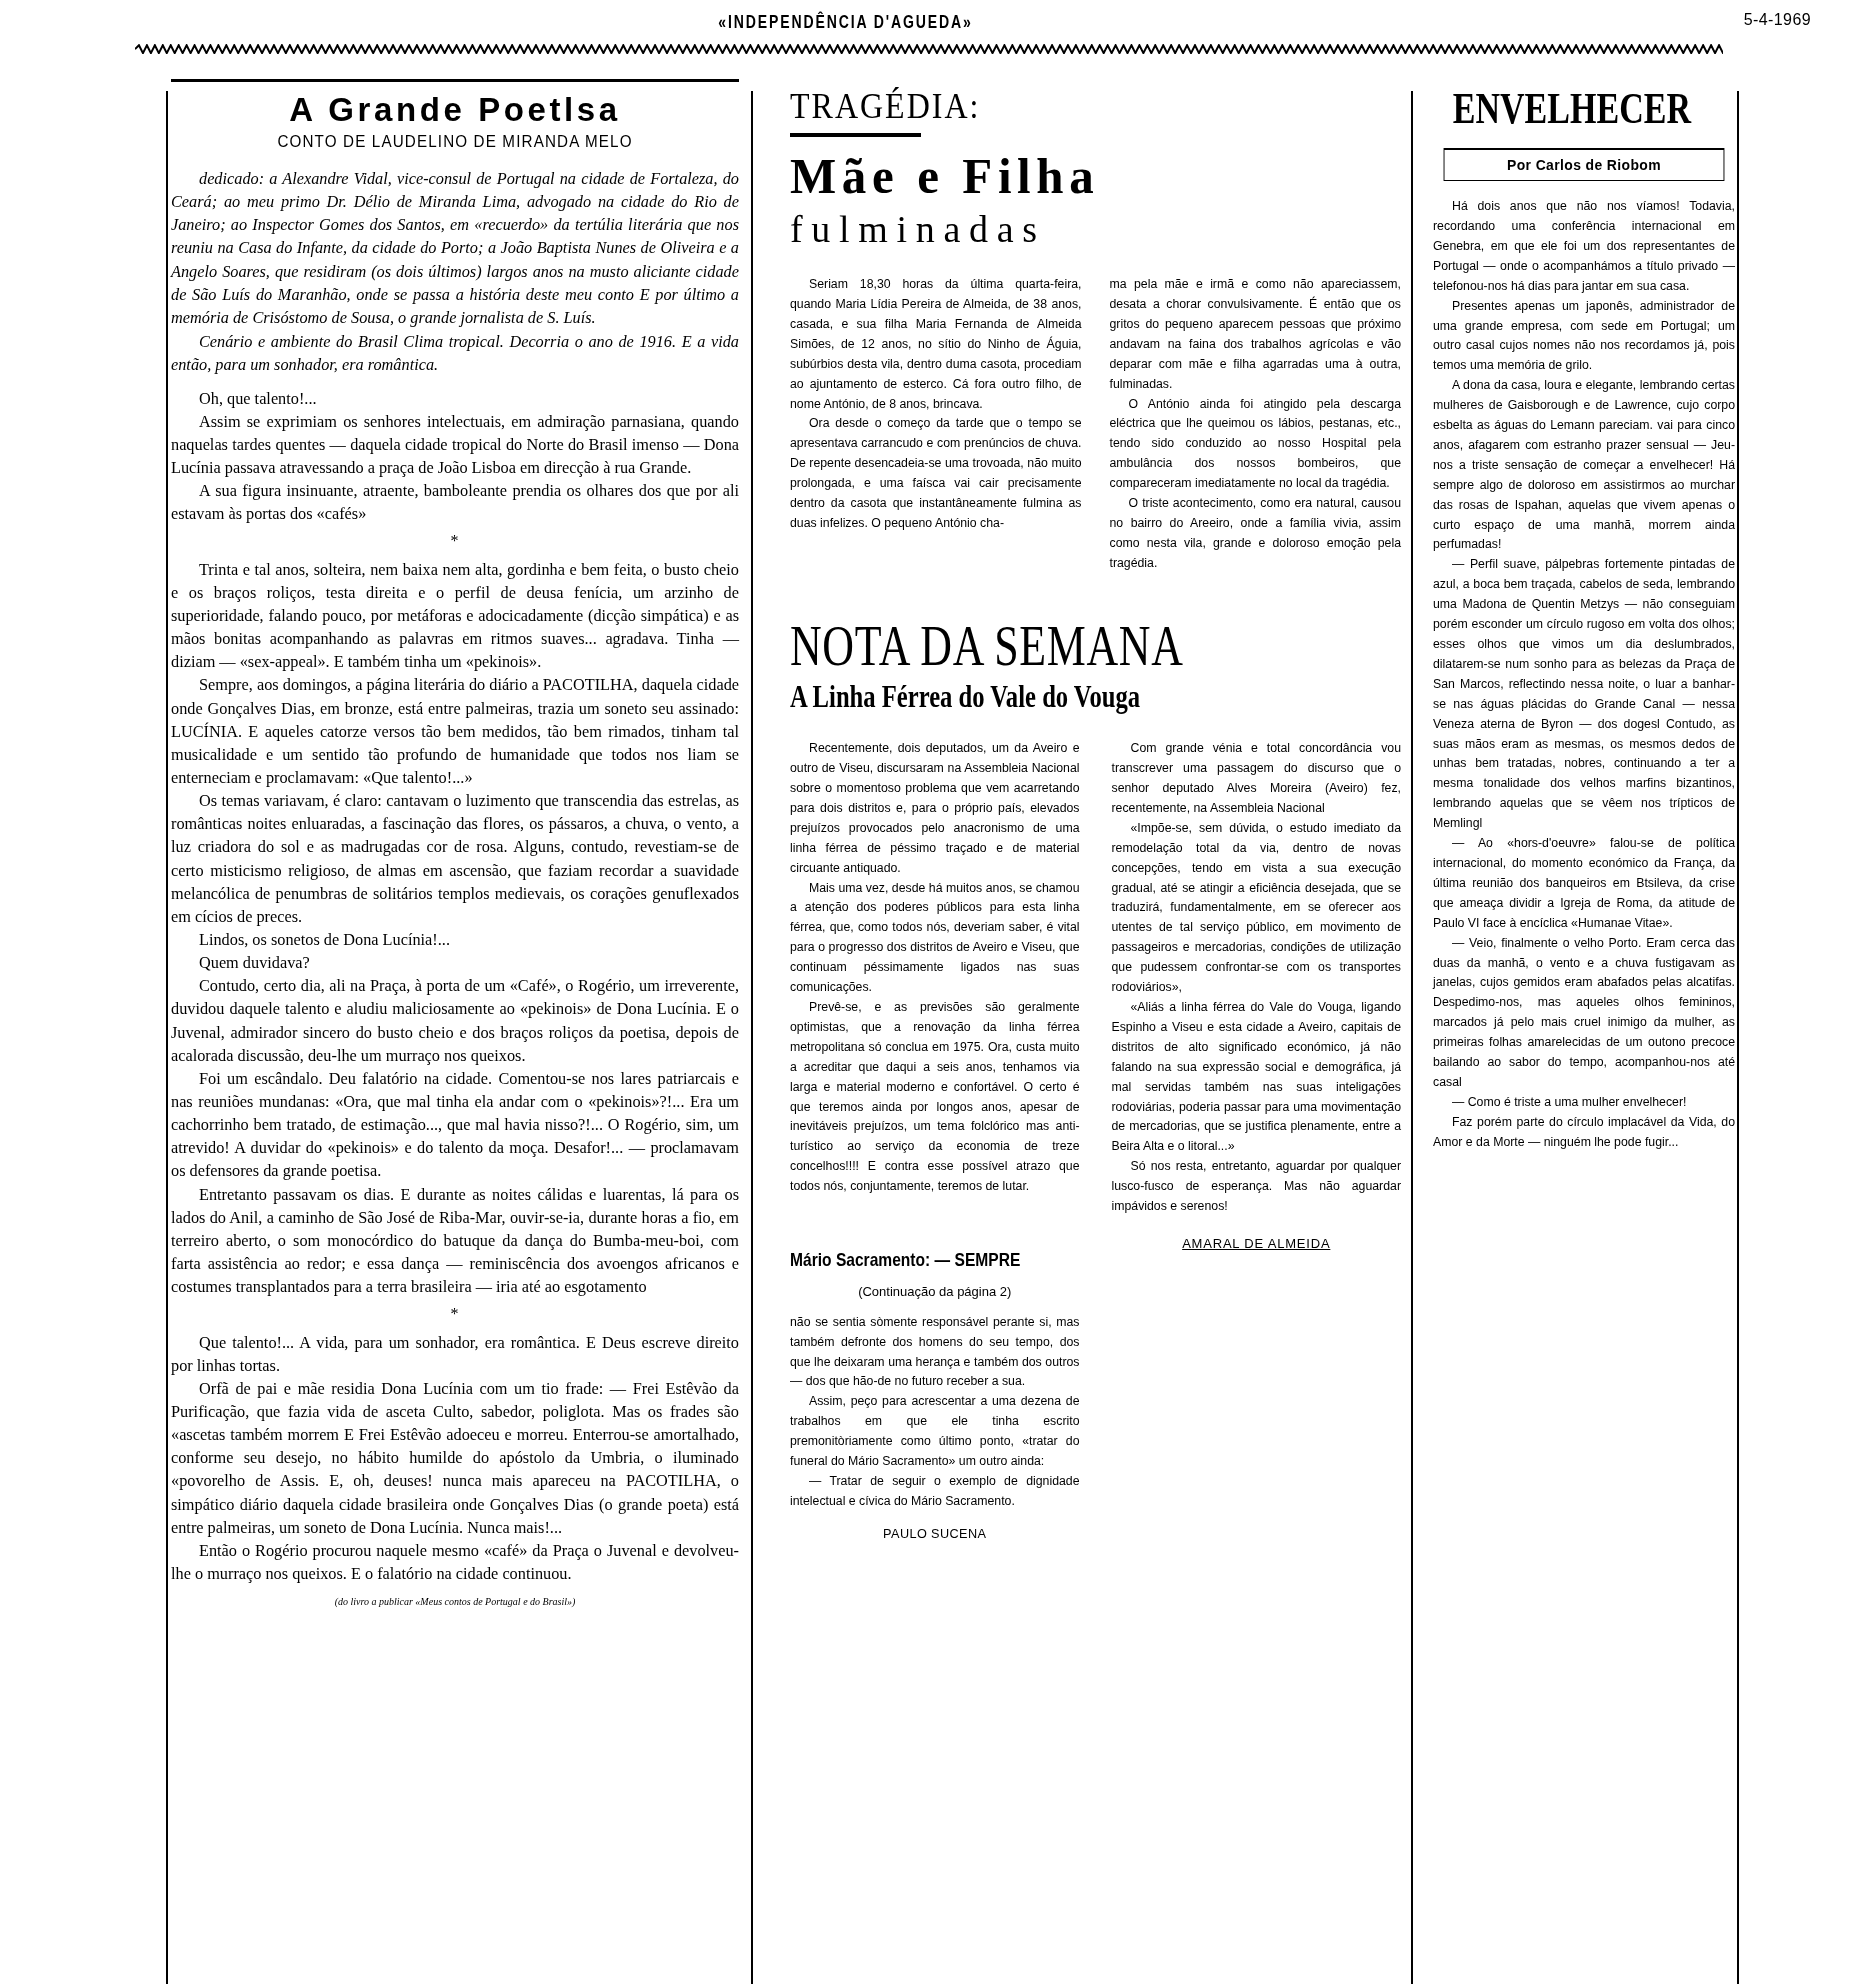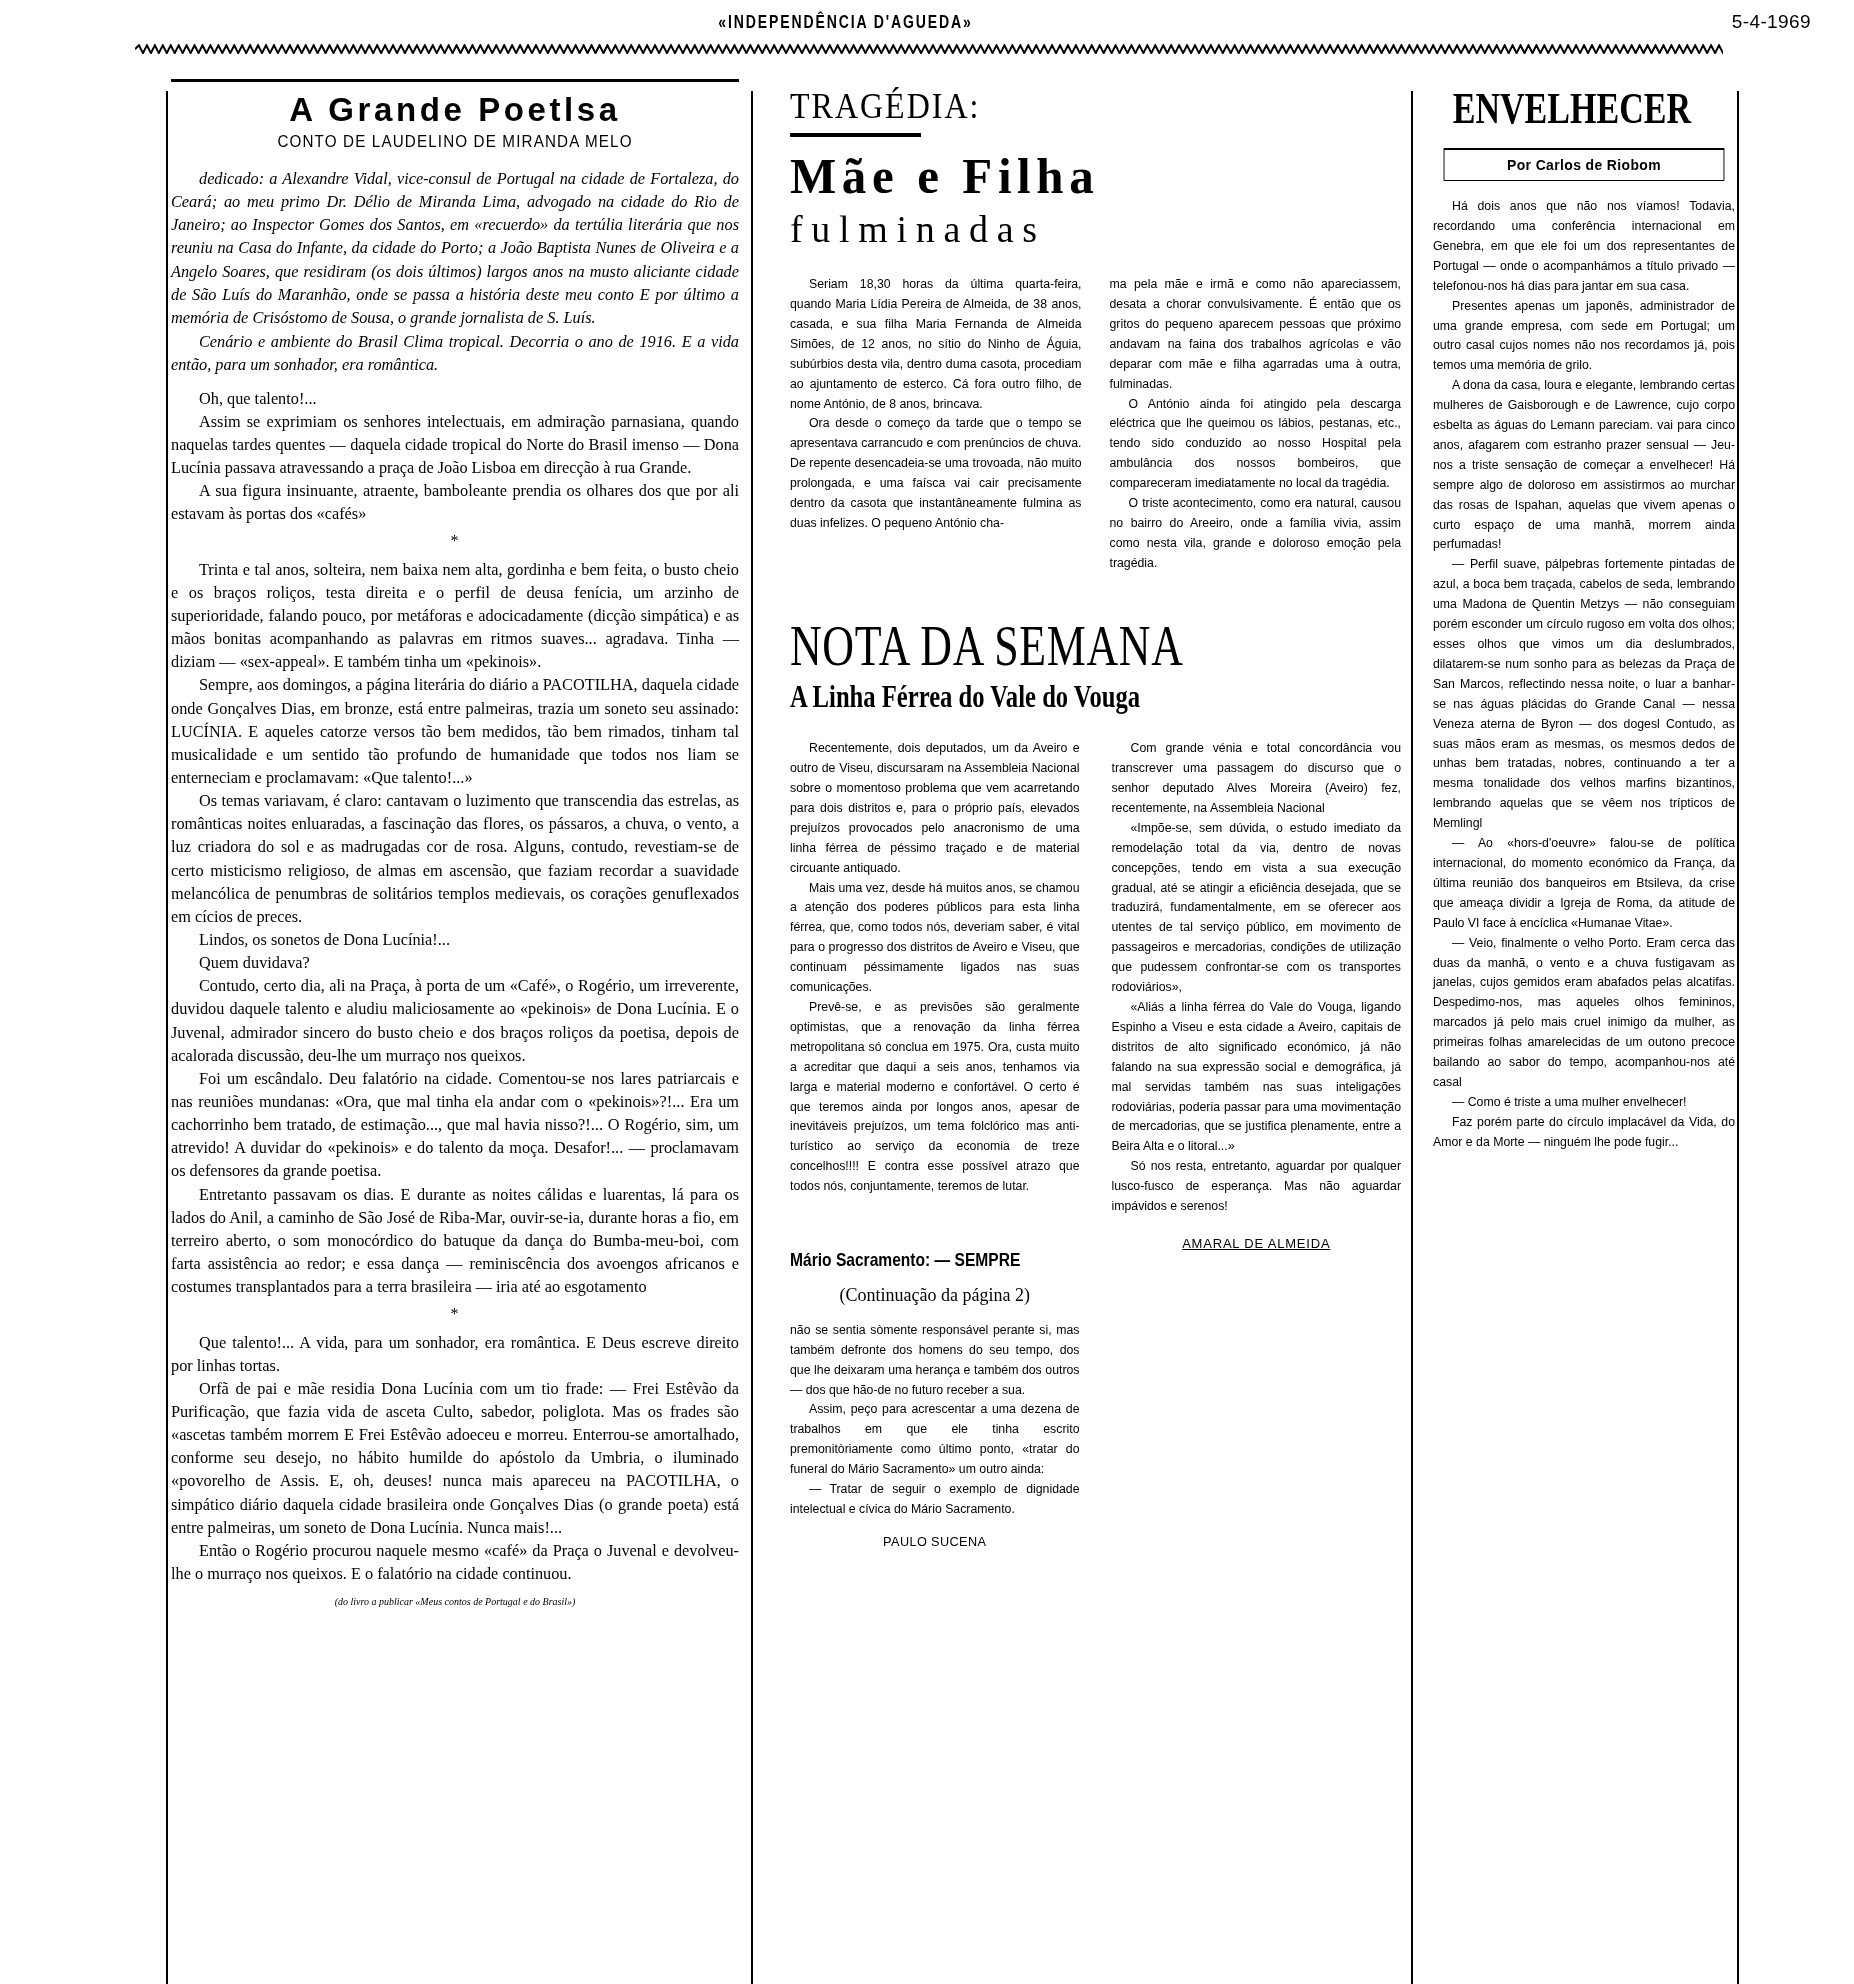--- a/index.html
+++ b/index.html
@@ -22,21 +22,21 @@
     font-family:"Liberation Sans", sans-serif;
     font-weight:bold;
     font-size:18px;
     letter-spacing:2.4px;
     transform: scaleX(0.78);
     transform-origin: center;
   }
   .masthead-date {
     position:absolute; right:44px; top:11px;
     font-family:"Liberation Sans", sans-serif;
-    font-size:19px;
+    font-size:16px;
     letter-spacing:0.4px;
   }
   .wavy-rule {
     position:absolute; left:135px; top:44px; width:1588px; height:10.3px;
     overflow:hidden;
   }
   .wavy-rule svg { display:block; }
 
   
   .page {
@@ -173,22 +173,22 @@
 
   .head-mario {
     font-family:"Liberation Sans", sans-serif;
     font-weight:bold;
     font-size:19px;
     transform: scaleX(0.82);
     transform-origin:left top;
     white-space:nowrap;
   }
   .contin {
-    font-family:Liberation Serif, serif;
-    font-size:18px;
+    font-family:Liberation Sans, sans-serif;
+    font-size:13px;
     text-align:center;
     margin-top:5.6px;
     margin-bottom:10.3px;
   }
 
   
   .head-envelhecer {
     font-family:"Liberation Serif", serif;
     font-weight:bold;
     font-size:37px;

